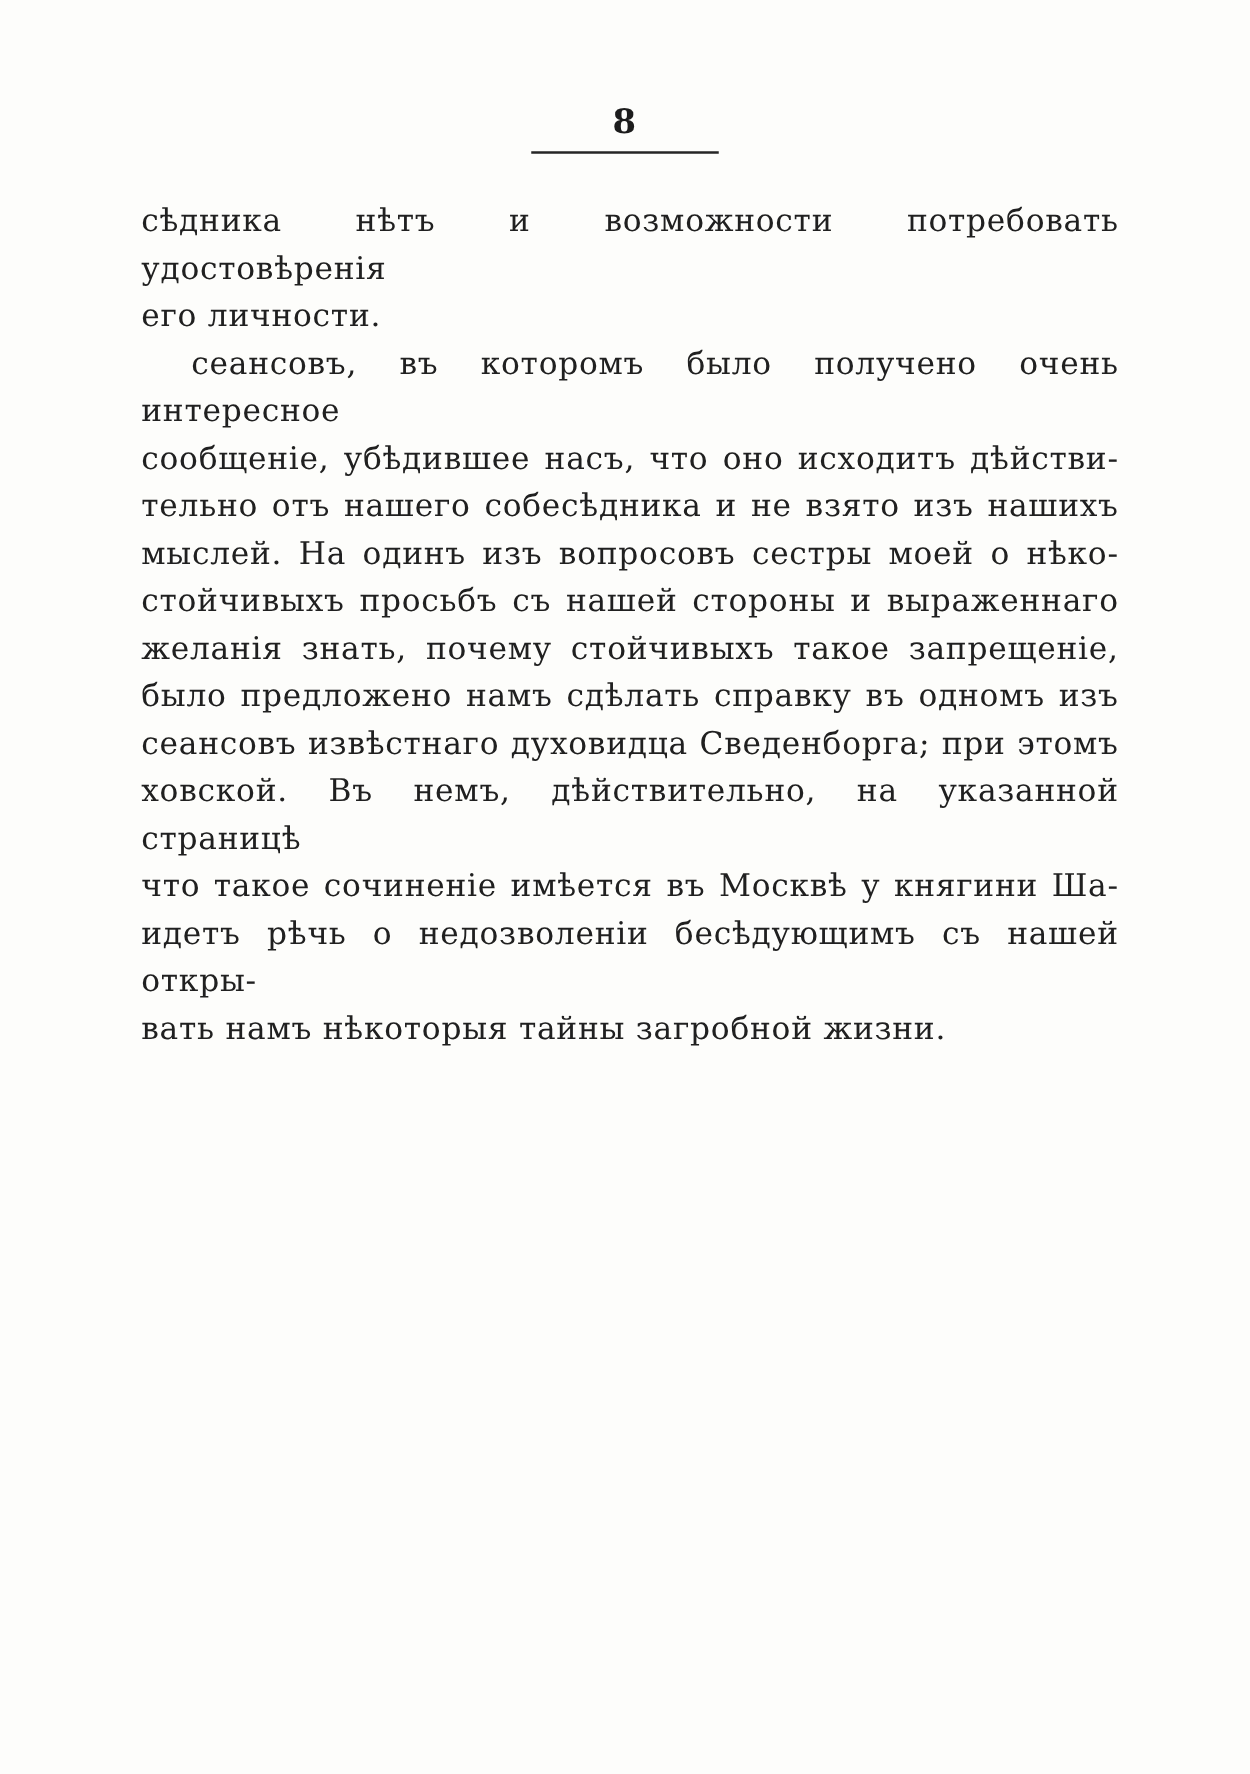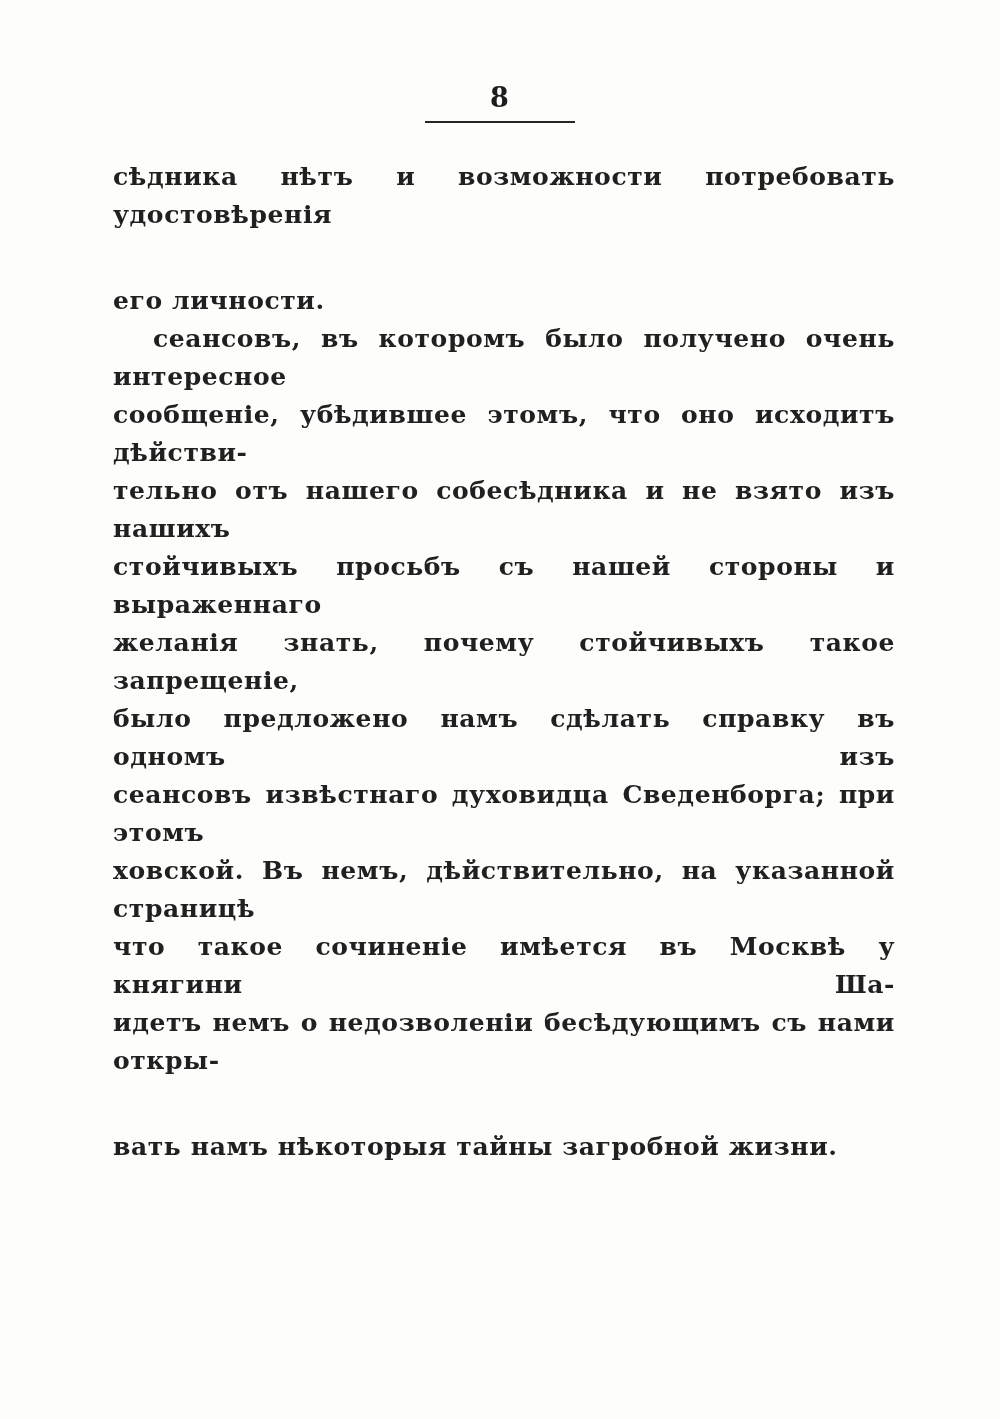--- a/index.html
+++ b/index.html
@@ -43,33 +43,32 @@
     top: 158px;
     left: 113px;
     width: 782px;
   }
   .paragraph {
     margin: 0;
     padding: 0;
   }
   .text-line {
     font-size: 25px;
-    font-weight: bold;
+    font-weight: normal;
     line-height: 38px;
     letter-spacing: 0.6px;
     white-space: normal;
     color: #202020;
   }
   .text-line.justified {
     text-align: justify;
     text-align-last: justify;
   }
   .text-line.plain {
     text-align: left;
-    margin-top: 48px;
   }
   .paragraph.indented .text-line:first-child {
     text-indent: 40px;
   }
 </style>
 </head>
 <body>
 
 <div class="page">
   <div class="page-header">
@@ -77,25 +76,26 @@
     <hr class="page-rule">
   </div>
 
   <div class="text-block" id="text-block">
       <div class="paragraph">
         <div class="text-line justified">сѣдника нѣтъ и возможности потребовать удостовѣренія</div>
         <div class="text-line plain">его личности.</div>
       </div>
       <div class="paragraph indented">
         <div class="text-line justified">сеансовъ, въ которомъ было получено очень интересное</div>
-        <div class="text-line justified">сообщеніе, убѣдившее этомъ, что оно исходитъ дѣйстви-</div>
+        <div class="text-line justified">сообщеніе, убѣдившее насъ, что оно исходитъ дѣйстви-</div>
         <div class="text-line justified">тельно отъ нашего собесѣдника и не взято изъ нашихъ</div>
+        <div class="text-line justified">мыслей. На одинъ изъ вопросовъ сестры моей о нѣко-</div>
         <div class="text-line justified">стойчивыхъ просьбъ съ нашей стороны и выраженнаго</div>
         <div class="text-line justified">желанія знать, почему стойчивыхъ такое запрещеніе,</div>
         <div class="text-line justified">было предложено намъ сдѣлать справку въ одномъ изъ</div>
         <div class="text-line justified">сеансовъ извѣстнаго духовидца Сведенборга; при этомъ</div>
         <div class="text-line justified">ховской. Въ немъ, дѣйствительно, на указанной страницѣ</div>
         <div class="text-line justified">что такое сочиненіе имѣется въ Москвѣ у княгини Ша-</div>
-        <div class="text-line justified">идетъ немъ о недозволеніи бесѣдующимъ съ нами откры-</div>
+        <div class="text-line justified">идетъ рѣчь о недозволеніи бесѣдующимъ съ нашей откры-</div>
         <div class="text-line plain">вать намъ нѣкоторыя тайны загробной жизни.</div>
       </div>
     </div>
 </div>
 
 </body></html>

